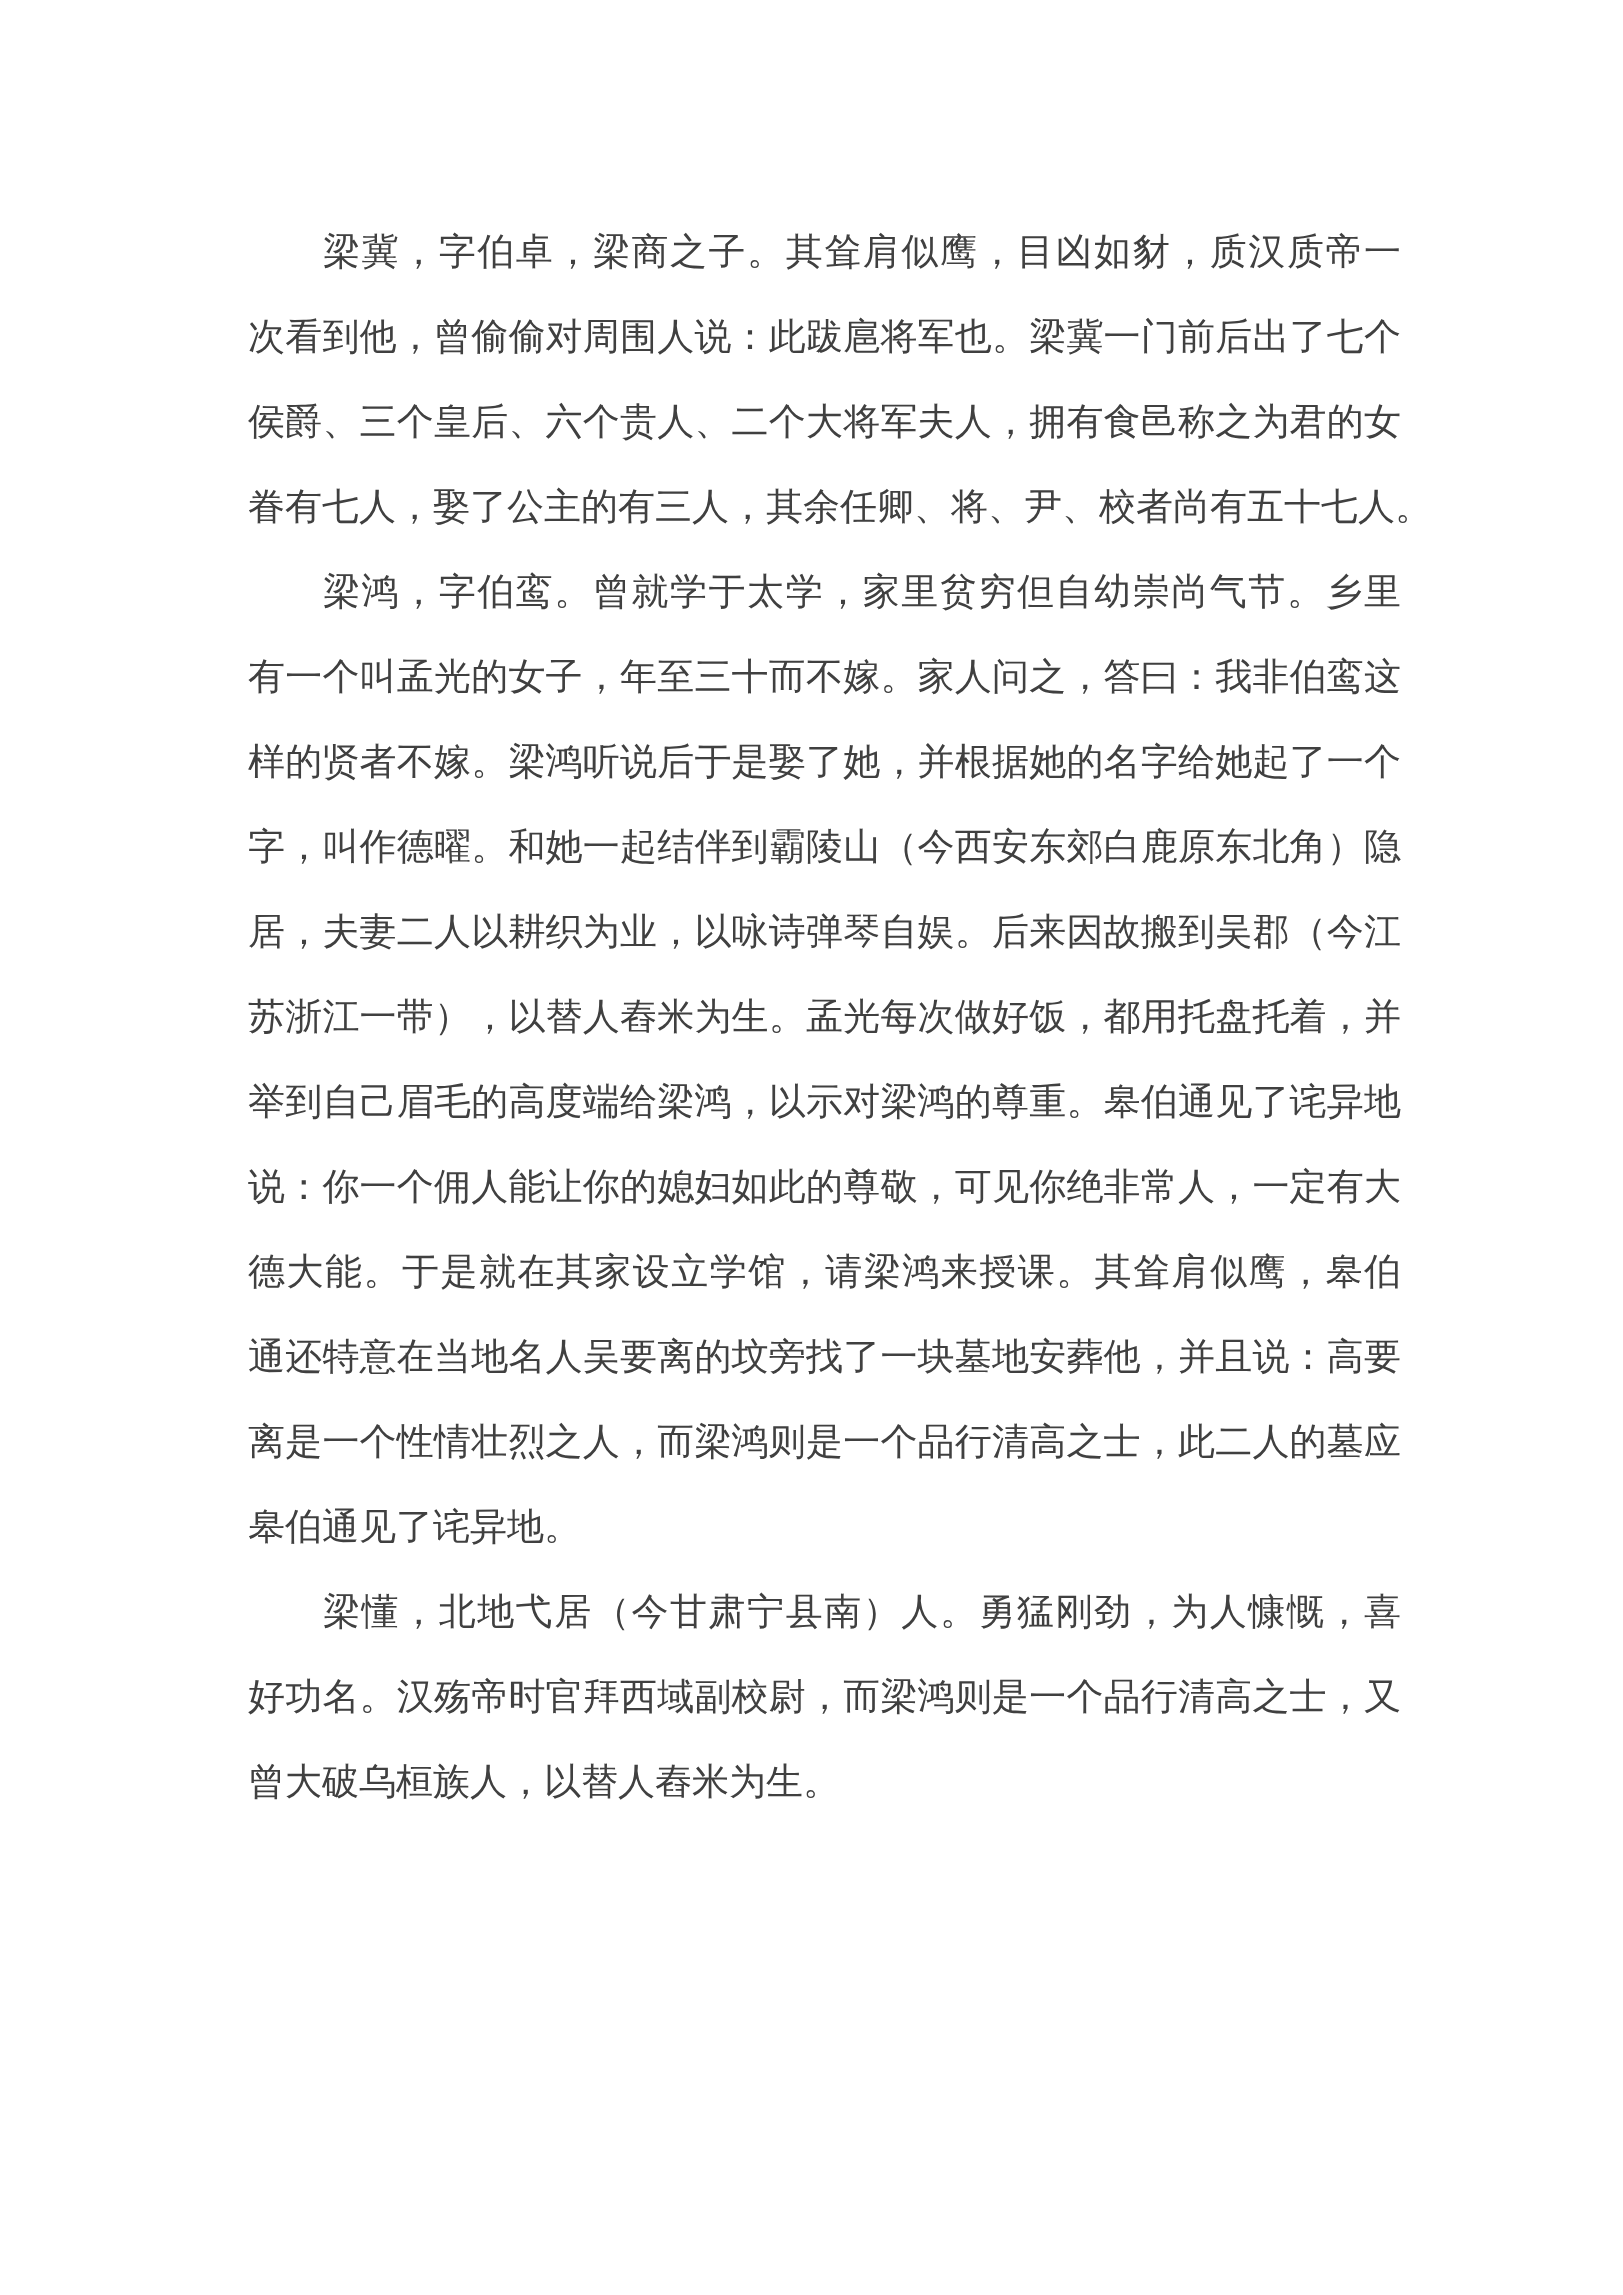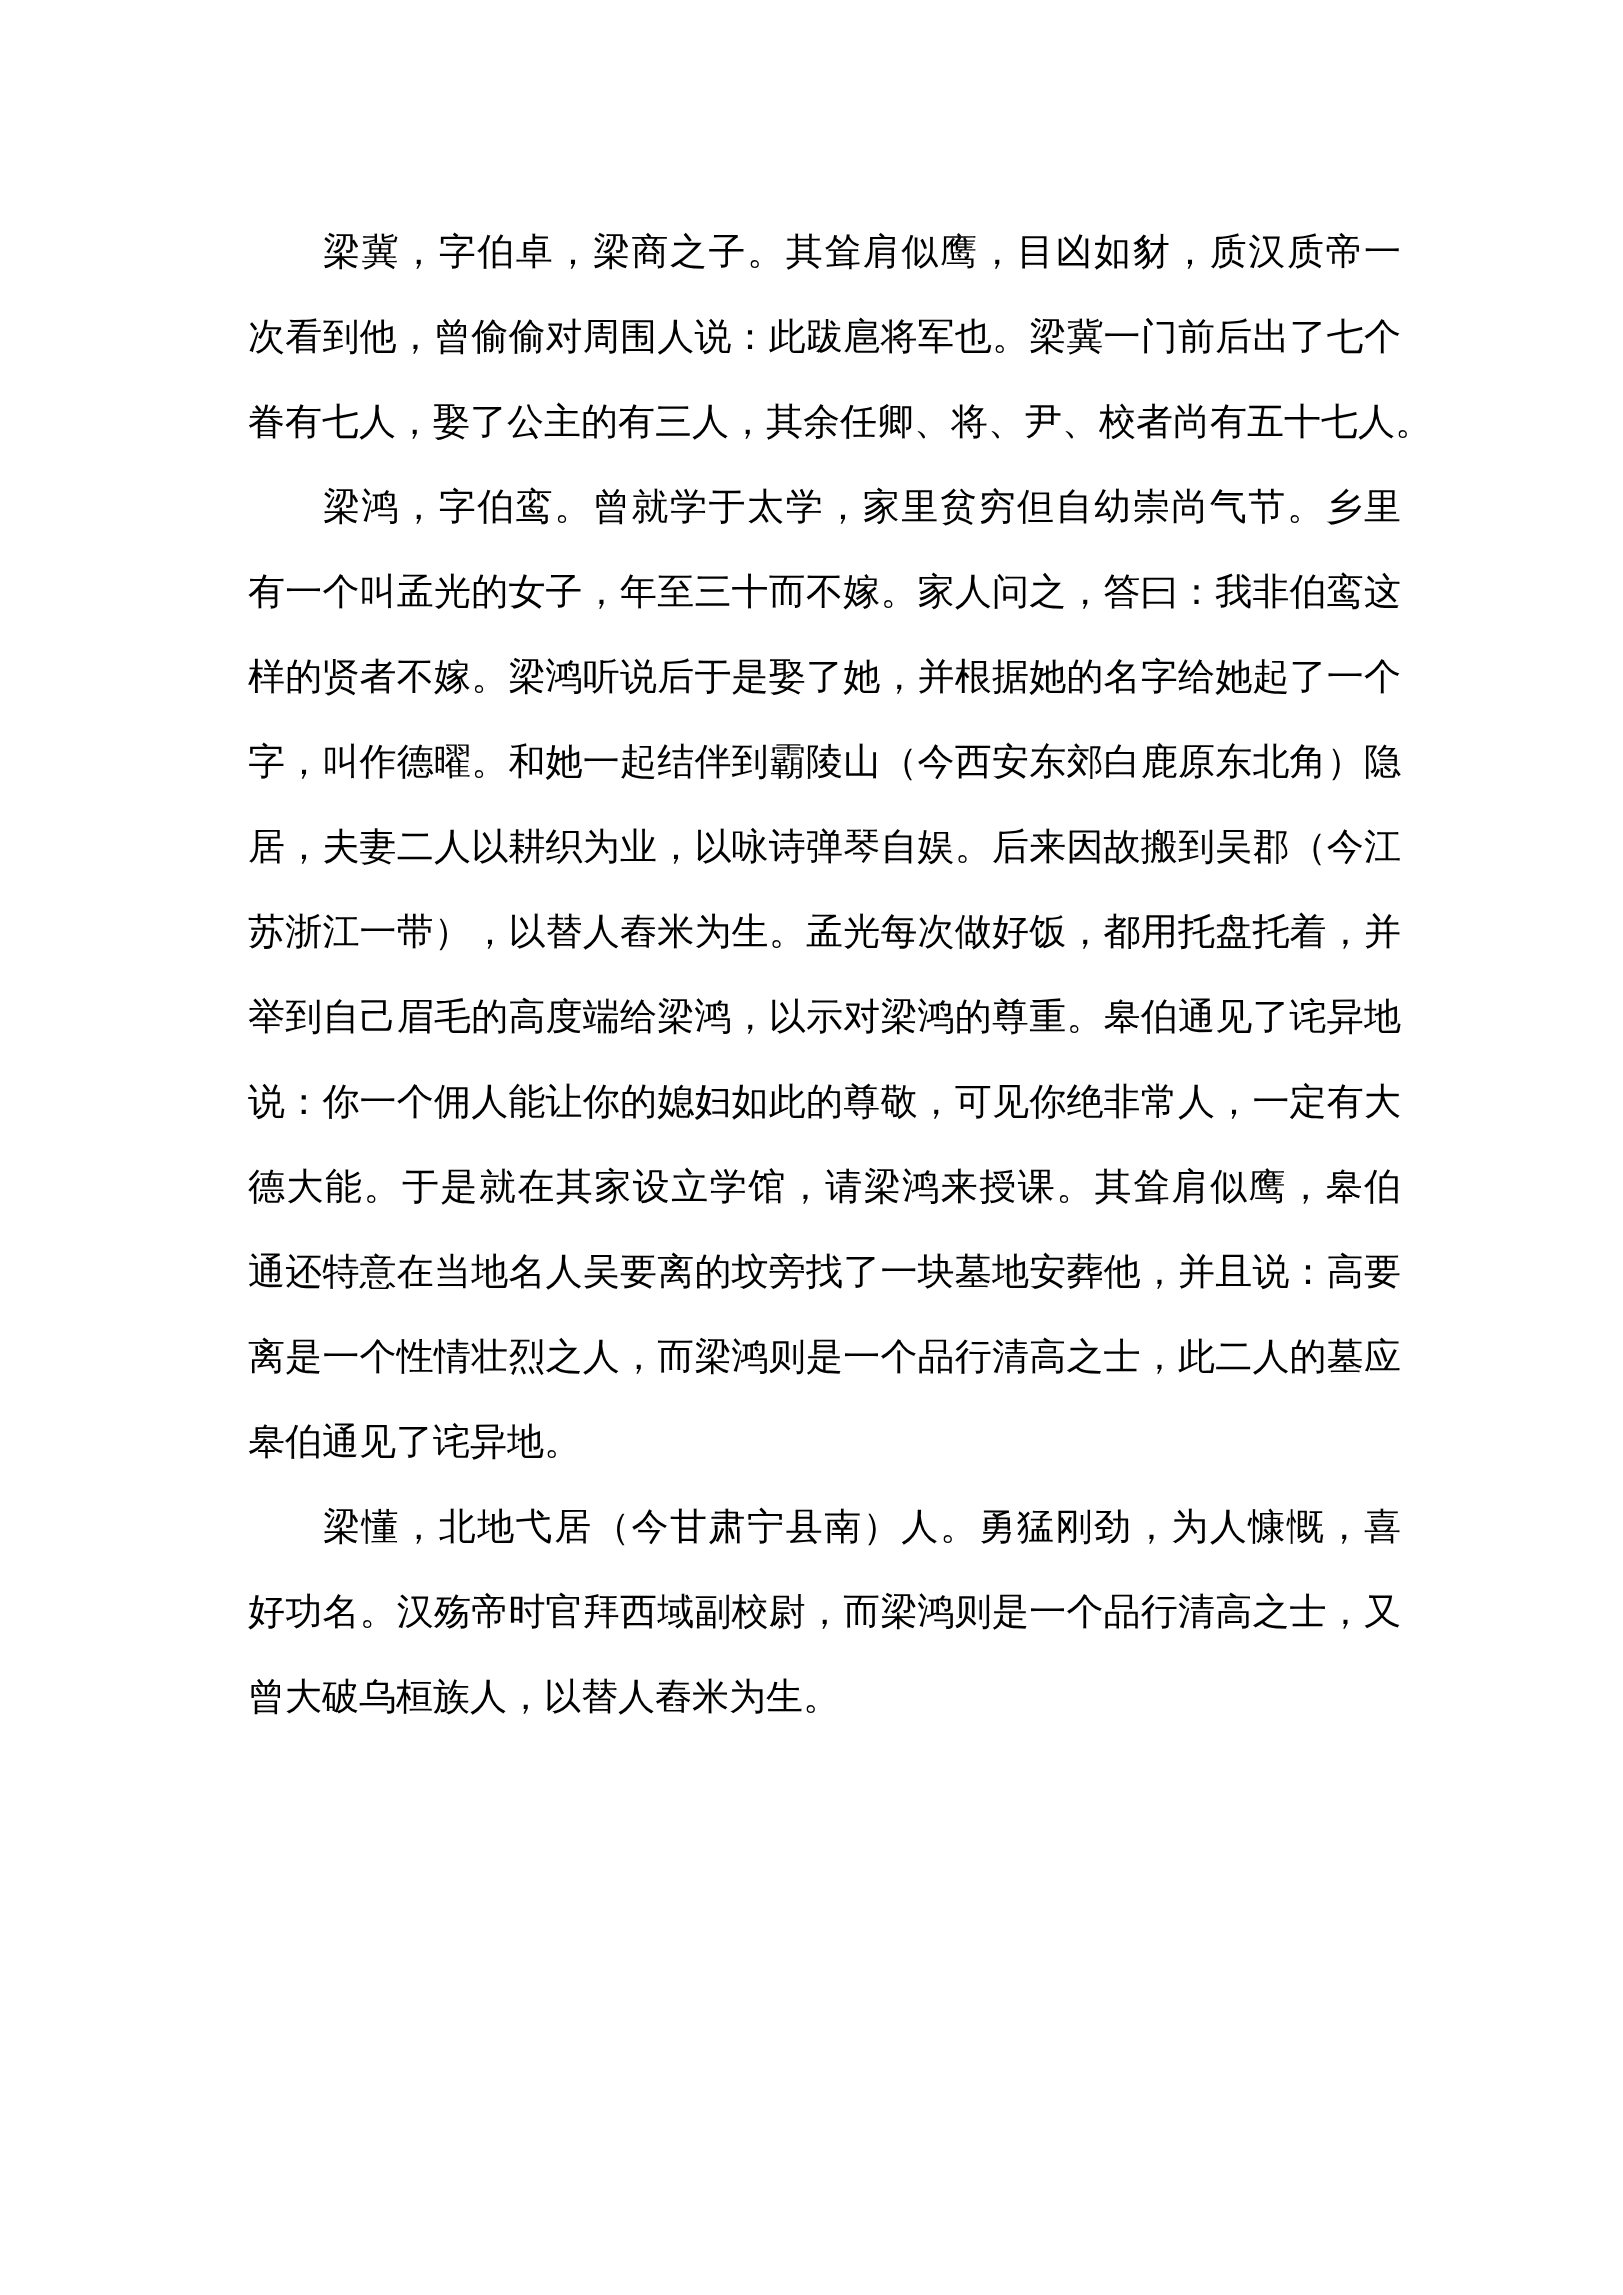--- a/index.html
+++ b/index.html
@@ -9,21 +9,21 @@
   }
   .page {
     position: relative;
     width: 1623px;
     height: 2295px;
     box-sizing: border-box;
     background: #ffffff;
     padding: 209px 222px 0 248px;
     font-family: "Liberation Serif", "DejaVu Serif", serif;
     font-size: 37px;
-    color: #000000;
+    color: #404040;
     overflow: hidden;
   }
   .para {
     margin: 0;
     padding: 0;
   }
   .line {
     height: 85px;
     line-height: 85px;
     white-space: nowrap;
@@ -39,20 +39,21 @@
   }
 </style>
 </head>
 <body>
 
 <div class="page">
 
   <div class="para">
     <div class="line indent fill">梁冀，字伯卓，梁商之子。其耸肩似鹰，目凶如豺，质汉质帝一</div>
     <div class="line fill">次看到他，曾偷偷对周围人说：此跋扈将军也。梁冀一门前后出了七个</div>
+    <div class="line fill">侯爵、三个皇后、六个贵人、二个大将军夫人，拥有食邑称之为君的女</div>
     <div class="line">眷有七人，娶了公主的有三人，其余任卿、将、尹、校者尚有五十七人。</div>
   </div>
 
   <div class="para">
     <div class="line indent fill">梁鸿，字伯鸾。曾就学于太学，家里贫穷但自幼崇尚气节。乡里</div>
     <div class="line fill">有一个叫孟光的女子，年至三十而不嫁。家人问之，答曰：我非伯鸾这</div>
     <div class="line fill">样的贤者不嫁。梁鸿听说后于是娶了她，并根据她的名字给她起了一个</div>
     <div class="line fill">字，叫作德曜。和她一起结伴到霸陵山（今西安东郊白鹿原东北角）隐</div>
     <div class="line fill">居，夫妻二人以耕织为业，以咏诗弹琴自娱。后来因故搬到吴郡（今江</div>
     <div class="line fill">苏浙江一带），以替人舂米为生。孟光每次做好饭，都用托盘托着，并</div>

